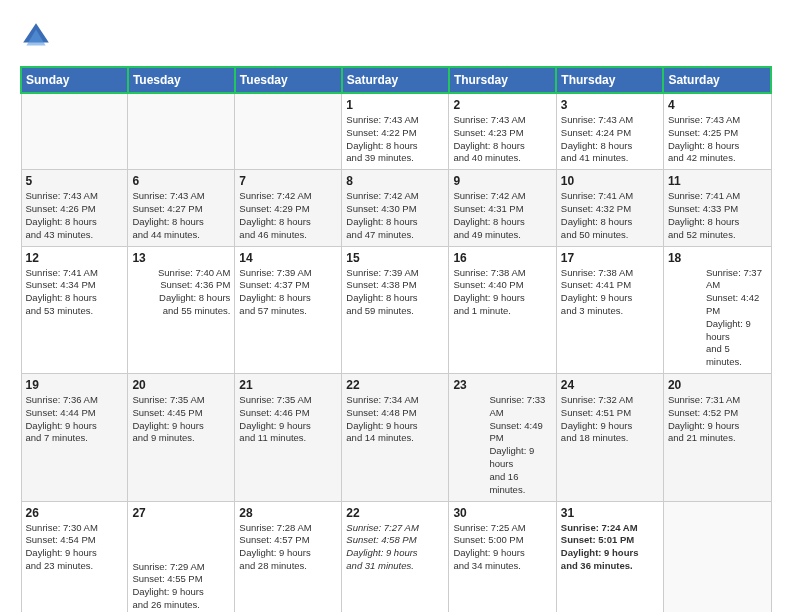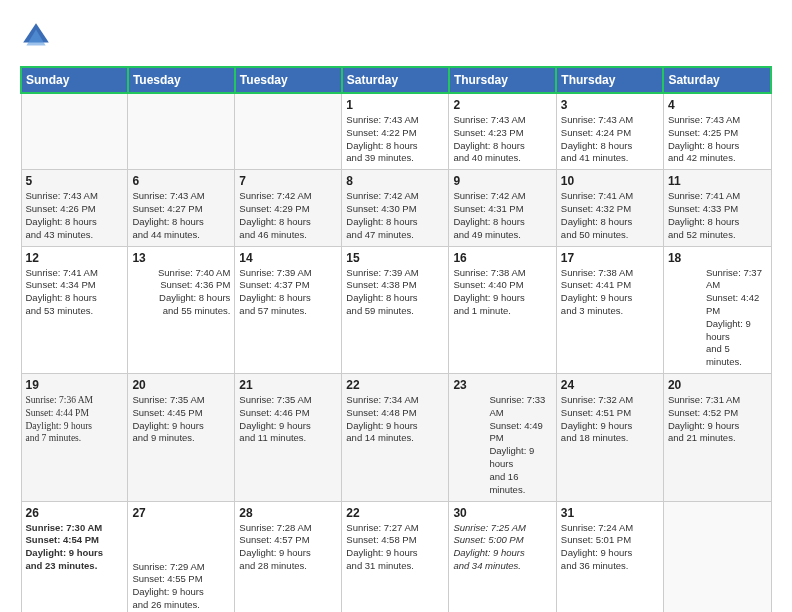--- a/index.html
+++ b/index.html
@@ -263,21 +263,21 @@
             <span class="day-num">18</span>
             <div class="day-info" style="white-space: pre-line; margin-left: 38px;">Sunrise: 7:37 AM
 Sunset: 4:42 PM
 Daylight: 9 hours
 and 5 minutes.</div>
           </td>
         </tr>
         <tr>
           <td>
             <span class="day-num">19</span>
-            <div class="day-info" style="white-space: pre-line; font-family: Liberation Serif, serif;">Sunrise: 7:36 AM
+            <div class="day-info" style="white-space: pre-line;">Sunrise: 7:36 AM
 Sunset: 4:44 PM
 Daylight: 9 hours
 and 7 minutes.</div>
           </td>
           <td>
             <span class="day-num">20</span>
             <div class="day-info" style="white-space: pre-line;">Sunrise: 7:35 AM
 Sunset: 4:45 PM
 Daylight: 9 hours
 and 9 minutes.</div>
@@ -314,56 +314,56 @@
             <span class="day-num">20</span>
             <div class="day-info" style="white-space: pre-line;">Sunrise: 7:31 AM
 Sunset: 4:52 PM
 Daylight: 9 hours
 and 21 minutes.</div>
           </td>
         </tr>
         <tr>
           <td>
             <span class="day-num">26</span>
-            <div class="day-info" style="white-space: pre-line; font-weight: bold;">Sunrise: 7:30 AM
+            <div class="day-info" style="white-space: pre-line;">Sunrise: 7:30 AM
 Sunset: 4:54 PM
 Daylight: 9 hours
 and 23 minutes.</div>
           </td>
           <td>
             <span class="day-num">27</span>
             <div class="day-info" style="white-space: pre-line; margin-top: 41px;">Sunrise: 7:29 AM
 Sunset: 4:55 PM
 Daylight: 9 hours
 and 26 minutes.</div>
           </td>
           <td>
             <span class="day-num">28</span>
             <div class="day-info" style="white-space: pre-line;">Sunrise: 7:28 AM
 Sunset: 4:57 PM
 Daylight: 9 hours
 and 28 minutes.</div>
           </td>
           <td>
             <span class="day-num">22</span>
-            <div class="day-info" style="white-space: pre-line;">Sunrise: 7:27 AM
+            <div class="day-info" style="white-space: pre-line; font-style: italic;">Sunrise: 7:27 AM
 Sunset: 4:58 PM
 Daylight: 9 hours
 and 31 minutes.</div>
           </td>
           <td>
             <span class="day-num">30</span>
-            <div class="day-info" style="white-space: pre-line; font-style: italic;">Sunrise: 7:25 AM
+            <div class="day-info" style="white-space: pre-line;">Sunrise: 7:25 AM
 Sunset: 5:00 PM
 Daylight: 9 hours
 and 34 minutes.</div>
           </td>
           <td>
             <span class="day-num">31</span>
-            <div class="day-info" style="white-space: pre-line;">Sunrise: 7:24 AM
+            <div class="day-info" style="white-space: pre-line; font-weight: bold;">Sunrise: 7:24 AM
 Sunset: 5:01 PM
 Daylight: 9 hours
 and 36 minutes.</div>
           </td>
           <td class="empty-cell"></td>
         </tr>
       </tbody>
   </table>
 </div>
 

